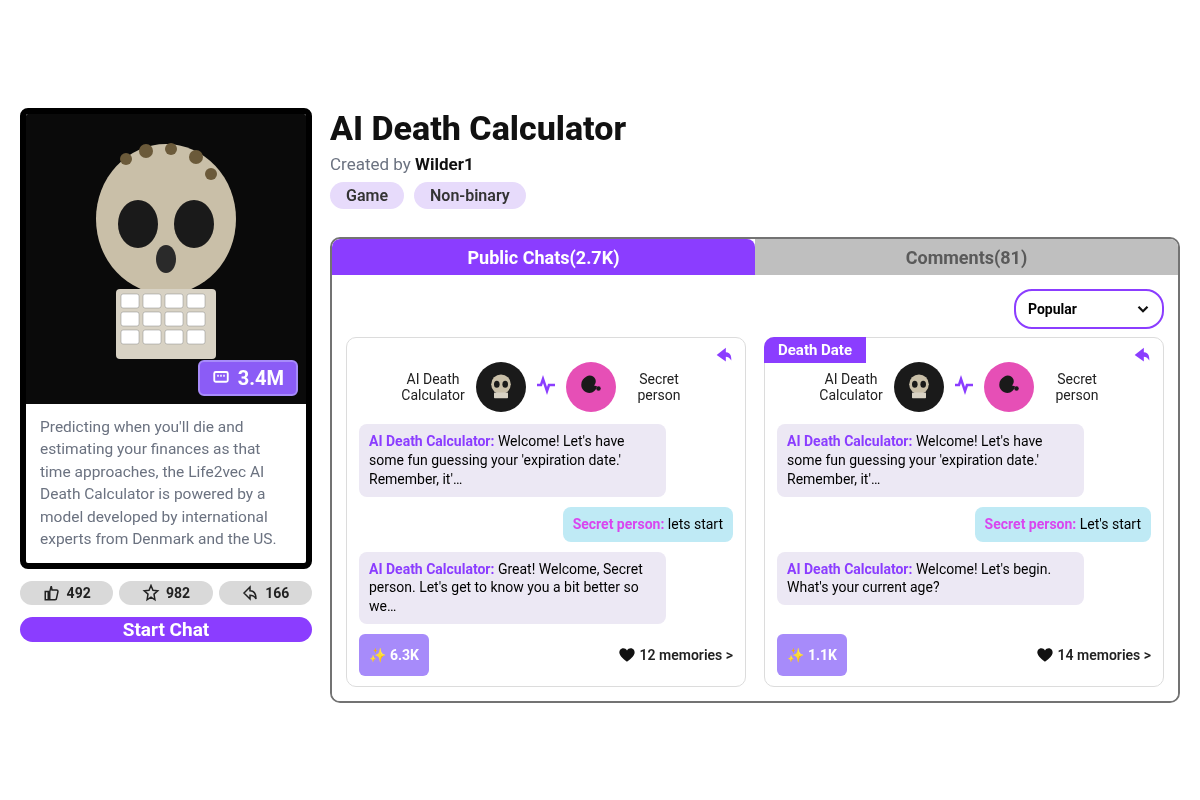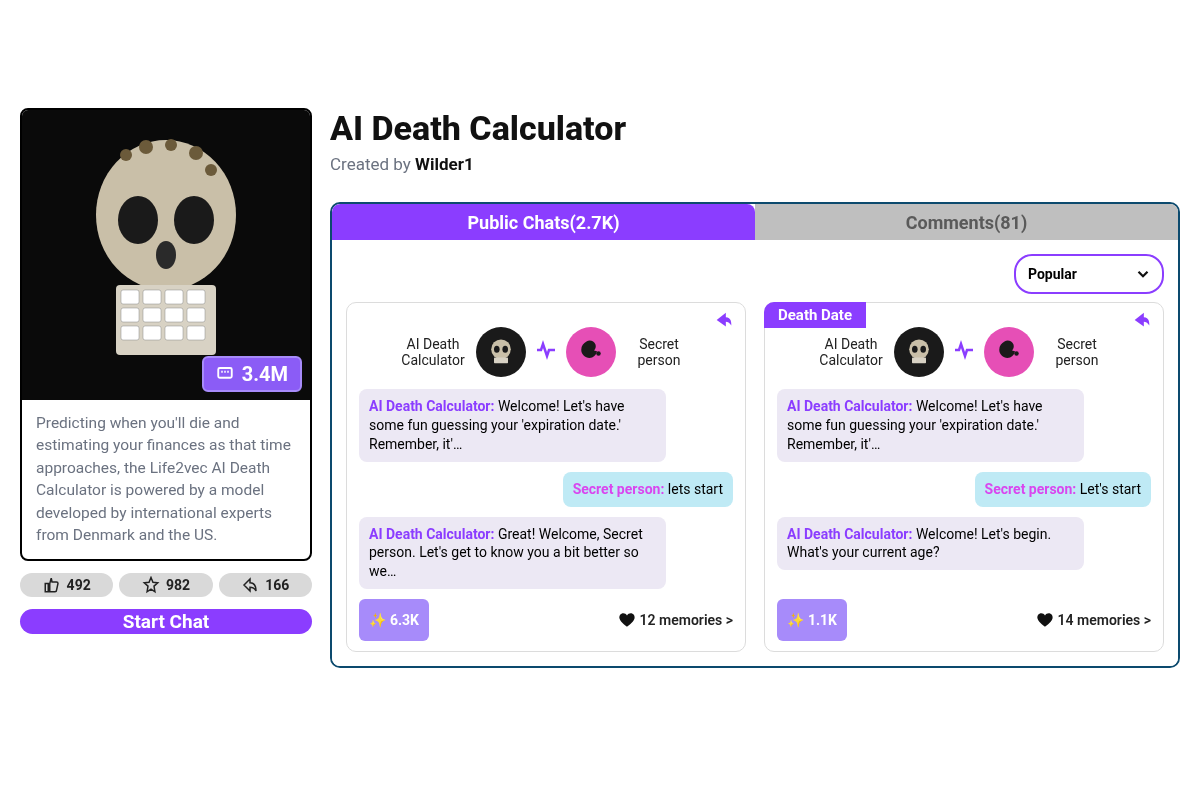--- a/index.html
+++ b/index.html
@@ -1,31 +1,31 @@
 <!DOCTYPE html>
 <html><head>
 <meta charset="utf-8">
 <style>
 * { margin: 0; padding: 0; box-sizing: border-box; font-family: -apple-system, BlinkMacSystemFont, "Segoe UI", Roboto, Arial, sans-serif; }
 body { background: #fff; width: 1200px; height: 800px; padding: 108px 20px 20px 20px; display: flex; gap: 18px; }
 .left { width: 292px; flex-shrink: 0; }
-.card { border: 2px solid #000000; border-radius: 8px; overflow: hidden; background: #fff; }
+.card { border: 6px solid #000000; border-radius: 8px; overflow: hidden; background: #fff; }
 .hero { width: 100%; height: 290px; background: #0a0a0a; position: relative; display: flex; align-items: center; justify-content: center; }
 .badge-views { position: absolute; right: 8px; bottom: 8px; background: #8b5cf6; border: 2px solid #a78bfa; color: #fff; font-weight: 700; font-size: 20px; padding: 4px 12px; border-radius: 6px; display: flex; align-items: center; gap: 8px; }
 .desc { padding: 12px 14px; color: #6b7280; font-size: 15.5px; line-height: 1.45; }
 .stats-row { display: flex; gap: 6px; margin-top: 12px; }
 .stat-pill { background: #d9d9d9; border-radius: 16px; flex: 1; height: 24px; display: flex; align-items: center; justify-content: center; gap: 6px; font-size: 14px; font-weight: 700; color: #222; }
 .start-btn { width: 100%; margin-top: 12px; height: 25px; background: #8b3dff; color: #fff; border: none; border-radius: 21px; font-size: 19px; font-weight: 700; cursor: pointer; }
 .right { flex: 1; min-width: 0; }
 .title { font-size: 34px; font-weight: 800; color: #111; margin-bottom: 6px; }
 .meta-line { font-size: 17px; color: #6b7280; margin-bottom: 2px; }
 .meta-line b { color: #111; font-weight: 700; }
 .tag-row { margin-top: 8px; display: flex; gap: 10px; }
 .tag { background: #e7dbfb; color: #333; border-radius: 16px; padding: 4px 16px; font-size: 16px; font-weight: 600; }
-.tabs-wrap { margin-top: 28px; border: 2px solid #0c4a6e; border-radius: 10px; overflow: hidden; }
+.tabs-wrap { margin-top: 28px; border: 2px solid #737373; border-radius: 10px; overflow: hidden; }
 .tabs-head { display: flex; height: 36px; }
 .tab { flex: 1; display: flex; align-items: center; justify-content: center; font-weight: 700; font-size: 18px; cursor: pointer; }
 .tab.active { background: #8b3dff; color: #fff; border-top-left-radius: 8px; border-top-right-radius: 8px; }
 .tab.inactive { background: #bfbfbf; color: #5a5a5a; }
 .tabs-body { padding: 14px; background: #fff; }
 .sort-row { display: flex; justify-content: flex-end; margin-bottom: 8px; }
 .sort-drop { border: 2px solid #8b3dff; background: #fff; border-radius: 18px; height: 40px; width: 150px; display: flex; align-items: center; justify-content: space-between; padding: 0 10px 0 12px; font-weight: 700; font-size: 14px; cursor: pointer; }
 .chats { display: flex; gap: 18px; }
 .chat-card { flex: 1; border: 1px solid #dcdcdc; border-radius: 10px; padding: 12px 12px 10px 12px; background: #fff; position: relative; min-height: 300px; display: flex; flex-direction: column; }
 .chat-tag { position: absolute; top: -1px; left: -1px; background: #8b3dff; color: #fff; font-weight: 700; font-size: 15px; padding: 4px 14px; border-top-left-radius: 10px; }
@@ -119,20 +119,24 @@
   </div>
 
   <button class="start-btn">Start Chat</button>
 </div>
 
 <div class="right">
   <h1 class="title">AI Death Calculator</h1>
   <div class="meta-line">
     <span>Created by </span><b>Wilder1</b>
   </div>
+  <div class="tag-row">
+    <span class="tag">Game</span>
+    <span class="tag">Non-binary</span>
+  </div>
 
   <div class="tabs-wrap">
     <div class="tabs-head">
       <div class="tab active">Public Chats(2.7K)</div>
       <div class="tab inactive">Comments(81)</div>
     </div>
     <div class="tabs-body">
       <div class="sort-row">
         <div class="sort-drop">
           <span>Popular</span>

